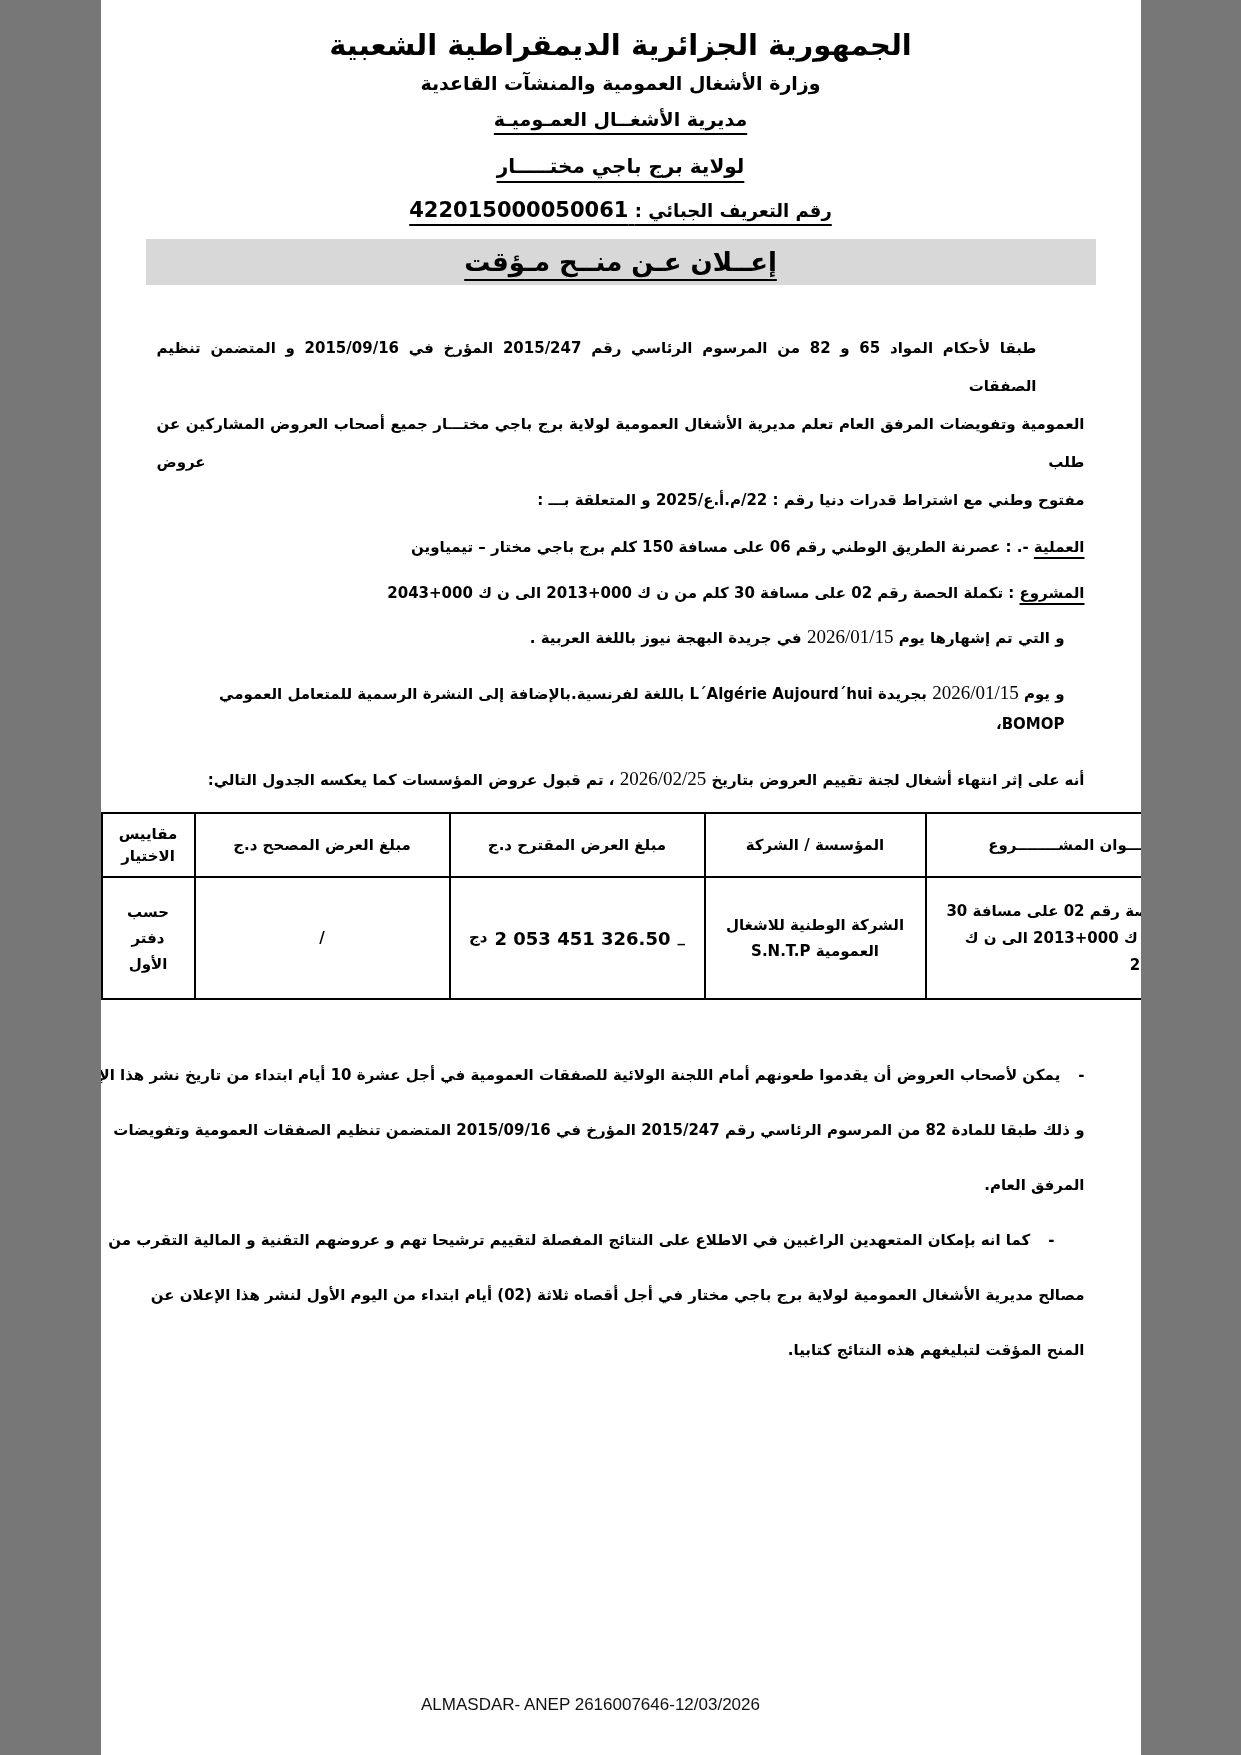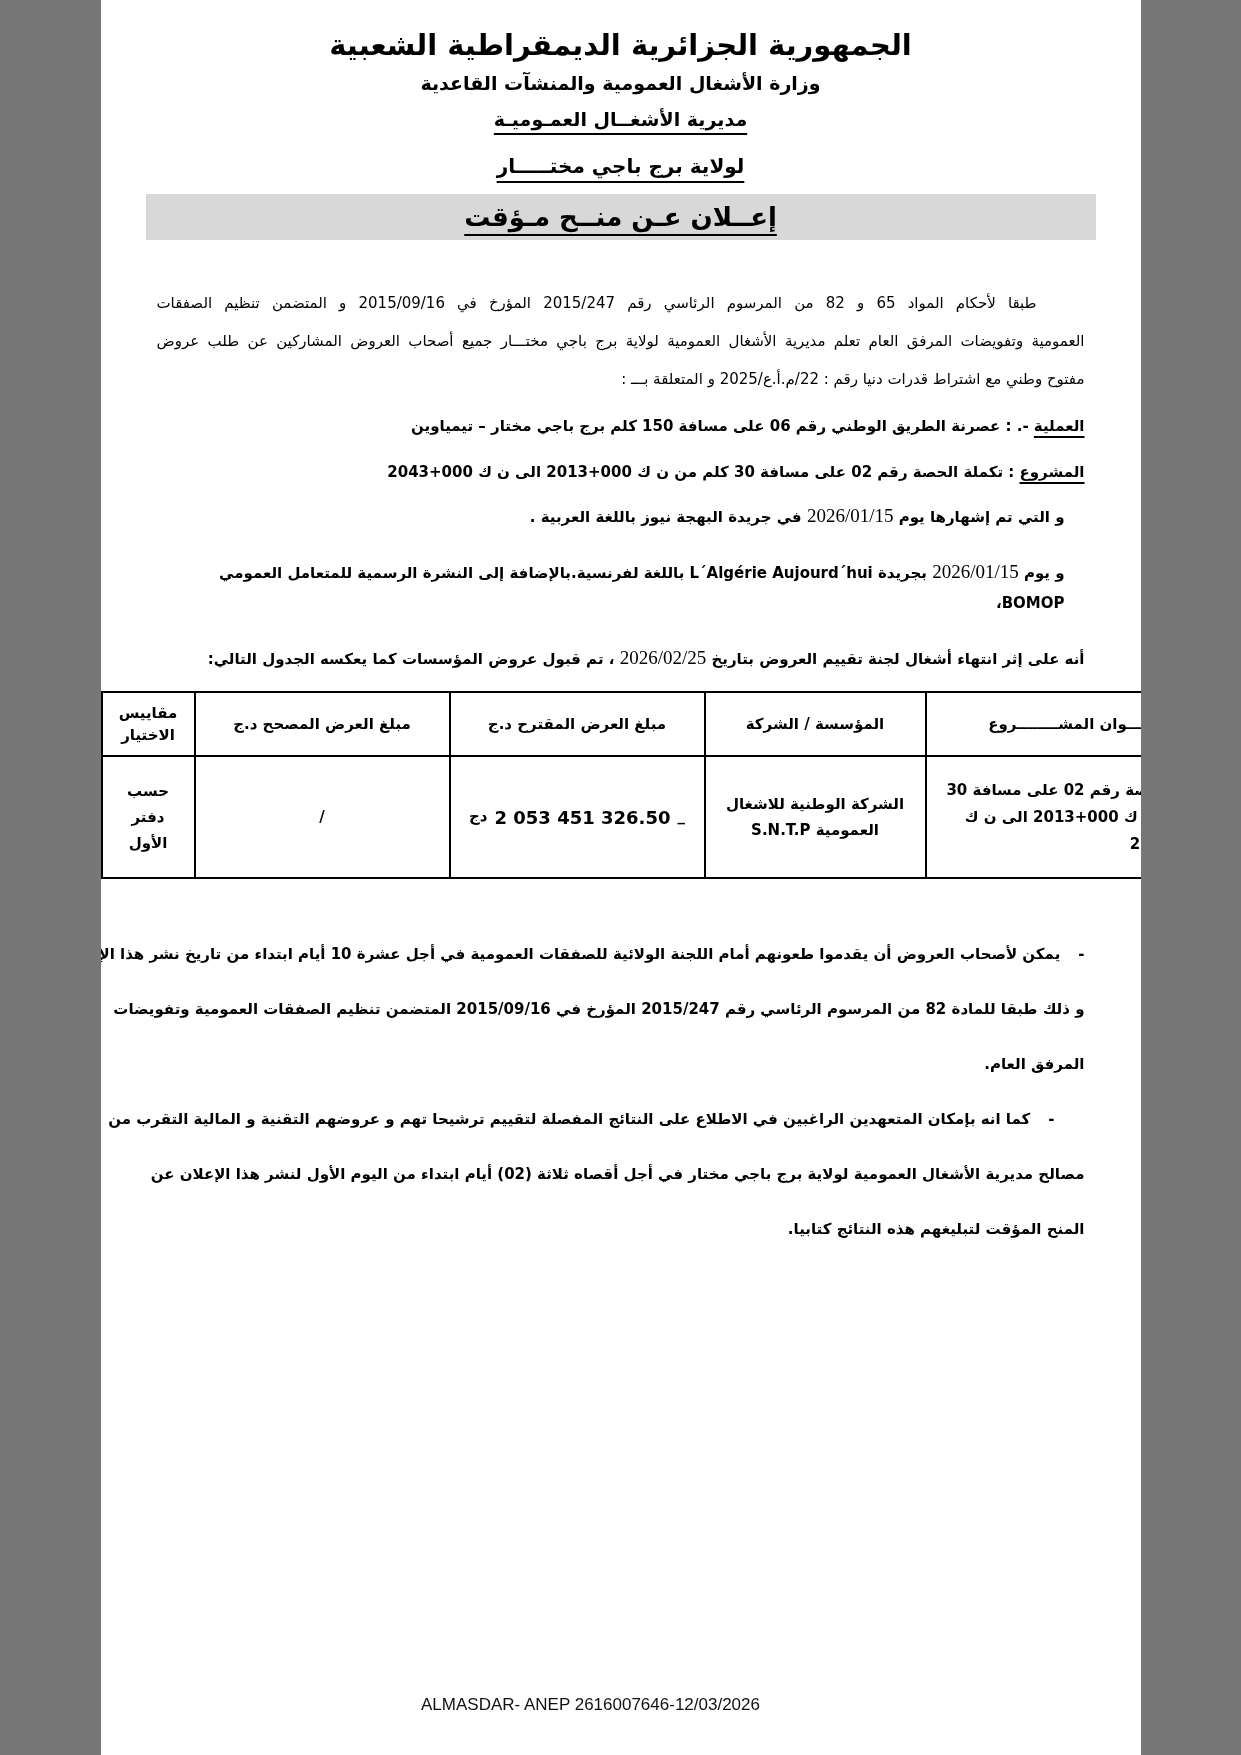--- a/index.html
+++ b/index.html
@@ -29,21 +29,21 @@
   .banner{
     margin:14px 45px 0 45px;height:46px;background:#d8d8d8;
     display:flex;align-items:center;justify-content:center;direction:rtl;
   }
   .banner span{
     font-size:26px;font-weight:bold;
     text-decoration:underline;text-underline-offset:8px;text-decoration-thickness:2px;
   }
   
   .content{direction:rtl;padding:0 56px;}
-  .line{font-size:15px;font-weight:normal;line-height:38px;text-align:right;}
+  .line{font-size:15px;font-weight:bold;line-height:38px;text-align:right;}
   .just{text-align:justify;text-align-last:justify;}
   .ind1{padding-right:48px;}
   .ind2{padding-right:20px;}
   .sline{font-size:15px;font-weight:bold;line-height:30px;text-align:right;}
   .mt13{margin-top:13px;} .mt16{margin-top:16px;} .mt14{margin-top:14px;}
   .mt25{margin-top:25px;} .mt44{margin-top:44px;}
   .u{text-decoration:underline;text-underline-offset:5px;text-decoration-thickness:1.5px;}
   .date{font-family:"Liberation Serif",serif;font-weight:normal;font-size:19px;}
   .latin{font-family:"DejaVu Sans",sans-serif;font-weight:bold;}
   
@@ -76,20 +76,21 @@
 </head>
 <body>
 
 <div class="page">
 
   <div class="hdr">
     <div class="h1">الجمهورية الجزائرية الديمقراطية الشعبية</div>
     <div class="h2">وزارة الأشغال العمومية والمنشآت القاعدية</div>
     <div class="h3">مديرية الأشغــال العمـوميـة</div>
     <div class="h4">لولاية برج باجي مختـــــار</div>
+    <div class="h5"><span>رقم التعريف الجبائي :</span> <span class="taxnum">422015000050061</span></div>
   </div>
 
   <div class="banner">
     <span>إعــلان عـن منــح مـؤقت</span>
   </div>
 
   <div class="content">
     <div class="line just ind1 mt44">طبقا لأحكام المواد 65 و 82 من المرسوم الرئاسي رقم 2015/247 المؤرخ في 2015/09/16 و المتضمن تنظيم الصفقات</div>
     <div class="line just">العمومية وتفويضات المرفق العام تعلم مديرية الأشغال العمومية لولاية برج باجي مختـــار جميع أصحاب العروض المشاركين عن طلب عروض</div>
     <div class="line">مفتوح وطني مع اشتراط قدرات دنيا رقم : 22/م.أ.ع/2025 و المتعلقة بـــ :</div>

